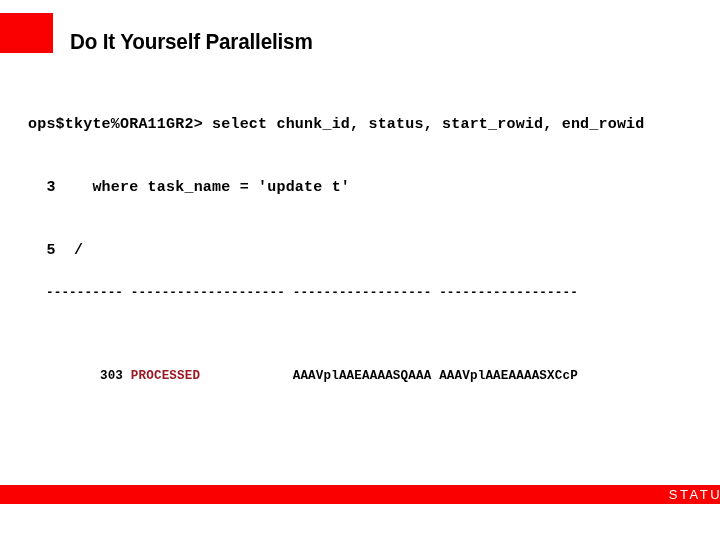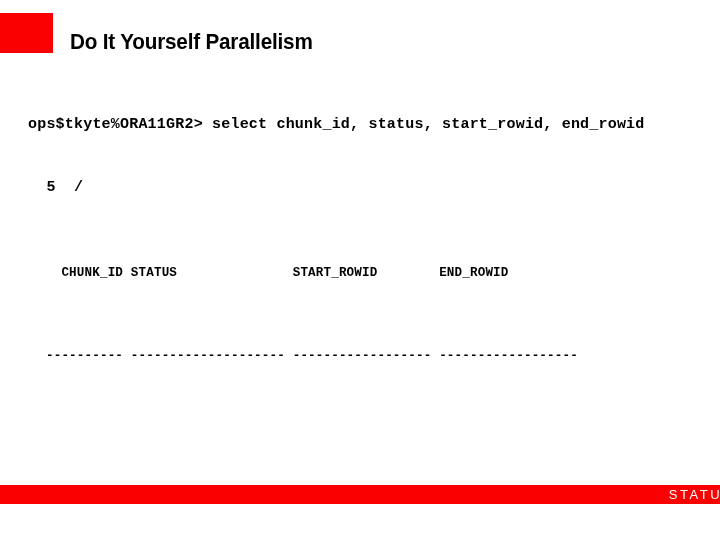--- a/index.html
+++ b/index.html
@@ -121,29 +121,30 @@
 <body>
 
 <div class="slide">
 
   <div class="corner-block"></div>
 
   <div class="slide-title">Do It Yourself Parallelism</div>
 
   <div class="console">
     <div class="code-line">ops$tkyte%ORA11GR2&gt; select chunk_id, status, start_rowid, end_rowid</div>
+    <div class="code-line">  3    where task_name = 'update t'</div>
     <div class="code-line">  5  /</div>
   </div>
 
   <div class="result">
 
-    <div class="res-line"><span>  CHUNK_ID</span><span> </span><span>STATUS              </span><span> </span><span>START_ROWID       </span><span> </span><span>END_ROWID         </span></div>
 
     <div class="rule-line"><span>----------</span><span> </span><span>--------------------</span><span> </span><span>------------------</span><span> </span><span>------------------</span></div>
 
+    <div class="res-line"><span>       303</span><span> </span><span class="status-cell">PROCESSED           </span><span> </span><span>AAAVplAAEAAAASQAAA</span><span> </span><span>AAAVplAAEAAAASXCcP</span></div>
 
 
     
 
     
 
     
 
   </div>
 

